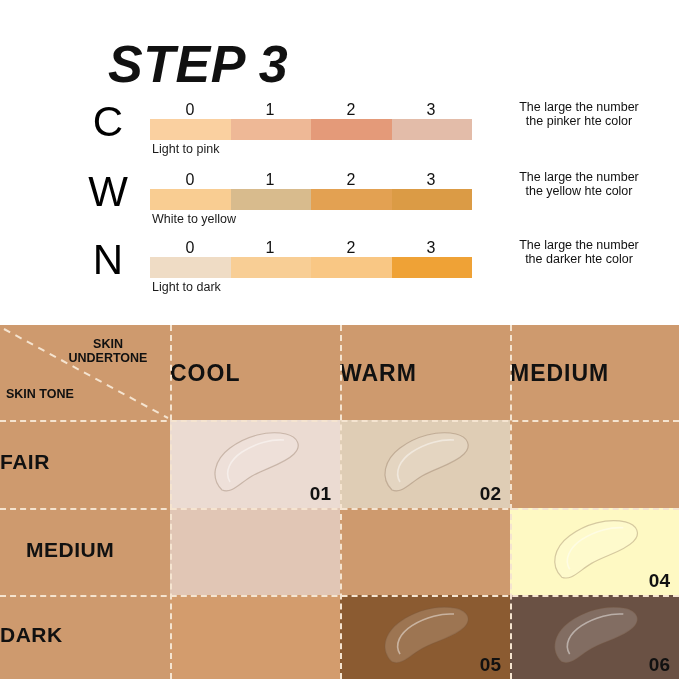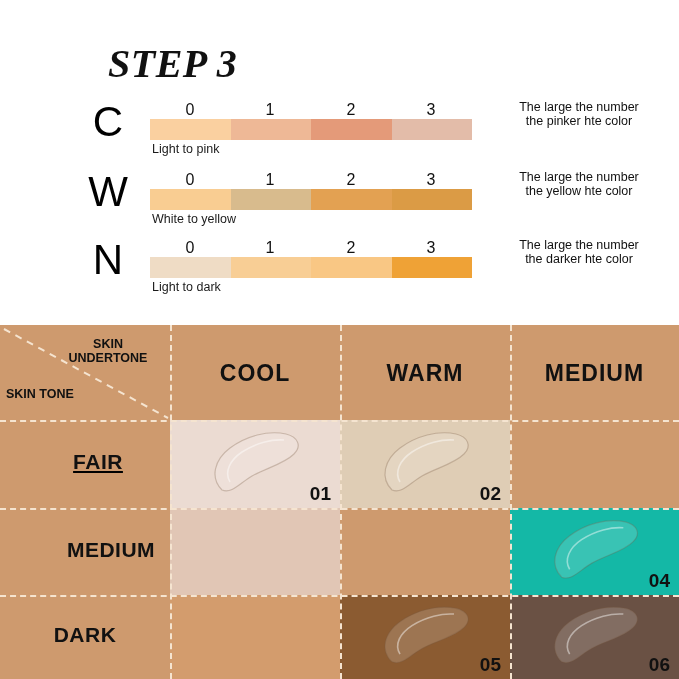--- a/index.html
+++ b/index.html
@@ -9,23 +9,23 @@
     font-family:"Liberation Sans", sans-serif;
     overflow:hidden;
     position:relative;
   }
 
   
   #top-section{position:absolute;left:0;top:0;width:679px;height:325px;background:#fff;}
 
   #title-row{position:absolute;left:108px;top:44px;height:42px;display:flex;align-items:baseline;}
   #step-label{
-    font-family:Liberation Serif, serif;
+    font-family:Liberation Sans, sans-serif;
     font-style:italic;font-weight:bold;
-    font-size:40px;letter-spacing:0.5px;color:#111;
+    font-size:52px;letter-spacing:0.5px;color:#111;
     line-height:40px;
   }
   #title-text{
     margin-left:22px;
     font-family:"Liberation Sans", sans-serif;
     font-size:31px;color:#1a1a1a;letter-spacing:0.3px;line-height:40px;
   }
 
   .scale-row{position:absolute;left:0;width:679px;height:62px;}
   .scale-letter{
@@ -55,21 +55,21 @@
   }
   .scale-note div{white-space:nowrap;}
 
   
   #chart-table{
     position:absolute;left:0;top:325px;width:679px;height:354px;
     background:#CE9A6E;
   }
   .tcell{position:absolute;overflow:hidden;}
   .tcell-label{
-    width:100%;text-align:center;
+    width:100%;
     font-size:21px;font-weight:bold;color:#111;
     font-family:"Liberation Sans", sans-serif;
     letter-spacing:0.5px;
   }
   .hdr-label{
     font-size:23px;font-weight:bold;color:#111;letter-spacing:1px;
   }
   .swatch-num{
     position:absolute;right:9px;bottom:3px;
     font-size:19px;font-weight:bold;color:#111;
@@ -192,21 +192,21 @@
   <div class="tcell" style="left:170px;top:0;width:170px;height:95px;">
     <div class="tcell-label hdr-label" style="margin-top:35px;">COOL</div>
   </div>
   <div class="tcell" style="left:340px;top:0;width:170px;height:95px;">
     <div class="tcell-label hdr-label" style="margin-top:35px;">WARM</div>
   </div>
   <div class="tcell" style="left:510px;top:0;width:169px;height:95px;">
     <div class="tcell-label hdr-label" style="margin-top:35px;">MEDIUM</div>
   </div>
 
-  <div class="tcell" style="left:0;top:95px;width:196px;height:88px;text-decoration:underline;">
+  <div class="tcell" style="left:0;top:95px;width:196px;height:88px;">
     <div class="tcell-label" style="margin-top:30px;">FAIR</div>
   </div>
   <div class="tcell shade-cell" style="left: 170px; top: 95px; width: 170px; height: 88px; background-color: rgb(235, 219, 210);">
       <svg class="blob" width="170" height="88" viewBox="0 0 170 88" preserveAspectRatio="none" style="left: 0px; top: 0px;">
         <path d="M52 70 C40 58 44 40 60 28 C76 16 98 10 116 14 C128 17 132 26 124 34 C114 44 96 48 82 56 C70 63 62 74 52 70 Z" fill="rgba(255,255,255,0.16)" stroke="rgba(120,90,65,0.30)" stroke-width="1.2"></path>
         <path d="M60 62 C54 52 60 40 72 32 C86 23 102 19 114 20" fill="none" stroke="rgba(255,255,255,0.45)" stroke-width="1.6"></path>
       </svg>
     <span class="swatch-num">01</span>
   </div>
   <div class="tcell shade-cell" style="left: 340px; top: 95px; width: 170px; height: 88px; background-color: rgb(223, 205, 181);">
@@ -219,21 +219,21 @@
   <div class="tcell" style="left: 510px; top: 95px; width: 169px; height: 88px; background-color: rgb(206, 154, 110);">
     <span class="swatch-num"></span>
   </div>
 
   <div class="tcell" style="left:0;top:183px;width:170px;height:87px;">
     <div class="tcell-label" style="margin-top:30px;padding-left:26px;">MEDIUM</div>
   </div>
   <div class="tcell" style="left: 170px; top: 183px; width: 170px; height: 87px; background-color: rgb(225, 198, 181);">
     <span class="swatch-num"></span>
   </div>
-  <div class="tcell shade-cell" style="left: 510px; top: 183px; width: 169px; height: 87px; background-color: #14b8a6;">
+  <div class="tcell shade-cell" style="left: 510px; top: 183px; width: 169px; height: 87px; background-color: #fef9c3;">
       <svg class="blob" width="169" height="87" viewBox="0 0 170 88" preserveAspectRatio="none" style="left: 0px; top: 0px;">
         <path d="M52 70 C40 58 44 40 60 28 C76 16 98 10 116 14 C128 17 132 26 124 34 C114 44 96 48 82 56 C70 63 62 74 52 70 Z" fill="rgba(255,255,255,0.16)" stroke="rgba(120,90,65,0.30)" stroke-width="1.2"></path>
         <path d="M60 62 C54 52 60 40 72 32 C86 23 102 19 114 20" fill="none" stroke="rgba(255,255,255,0.45)" stroke-width="1.6"></path>
       </svg>
     <span class="swatch-num">04</span>
   </div>
 
   <div class="tcell" style="left:0;top:270px;width:170px;height:84px;">
     <div class="tcell-label" style="margin-top:28px;">DARK</div>
   </div>

